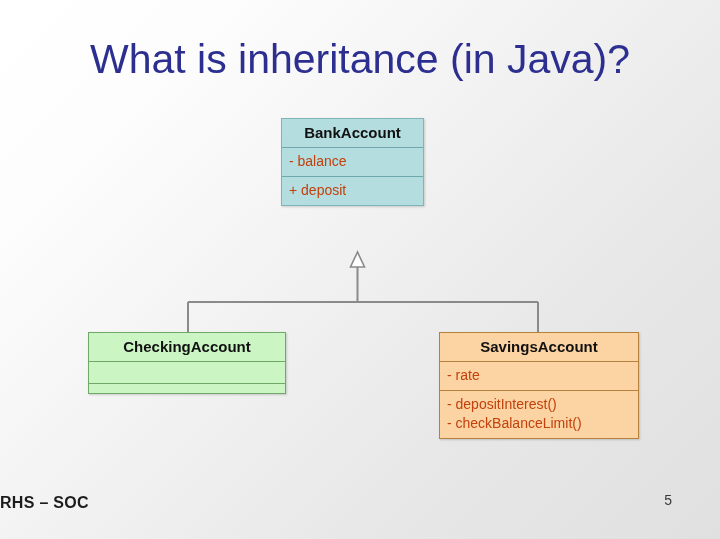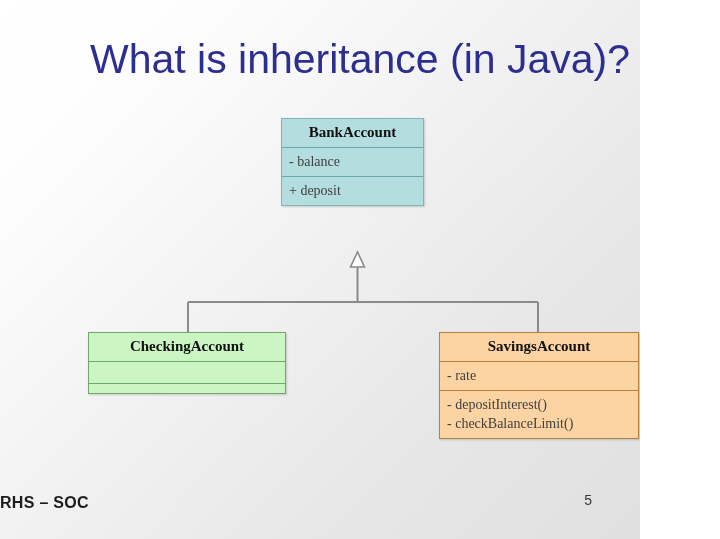--- a/index.html
+++ b/index.html
@@ -9,21 +9,21 @@
   body {
     width: 720px;
     height: 539px;
     overflow: hidden;
     font-family: "Liberation Sans", sans-serif;
   }
 
   
   #slide {
     position: relative;
-    width: 640px;
+    width: 720px;
     height: 539px;
     background: #ffffff;
     background-image: linear-gradient(135deg,
                       #ffffff 0%,
                       #fdfdfd 18%,
                       #f2f2f2 45%,
                       #e7e7e7 72%,
                       #e0e0e0 100%);
     overflow: hidden;
   }
@@ -42,37 +42,36 @@
     letter-spacing: 0px;
     white-space: nowrap;
   }
 
   
   .uml-class {
     position: absolute;
     box-sizing: border-box;
     border: 1px solid #8a8a8a;
     box-shadow: 1px 1px 2px rgba(0,0,0,0.17);
-    font-family: Liberation Serif, serif;
   }
   .uml-name {
     box-sizing: border-box;
     text-align: center;
     font-weight: bold;
     font-size: 15px;
     color: #111111;
     padding: 5px 4px 6px 4px;
     white-space: nowrap;
   }
   .uml-compartment {
     box-sizing: border-box;
     border-top: 1px solid #8a8a8a;
     padding: 4px 18px 5px 7px;
     font-size: 14px;
-    color: #404040;
+    color: #c2410c;
   }
   .uml-compartment .row {
     line-height: 19px;
     white-space: nowrap;
   }
   .uml-compartment.empty {
     min-height: 22px;
   }
 
   

